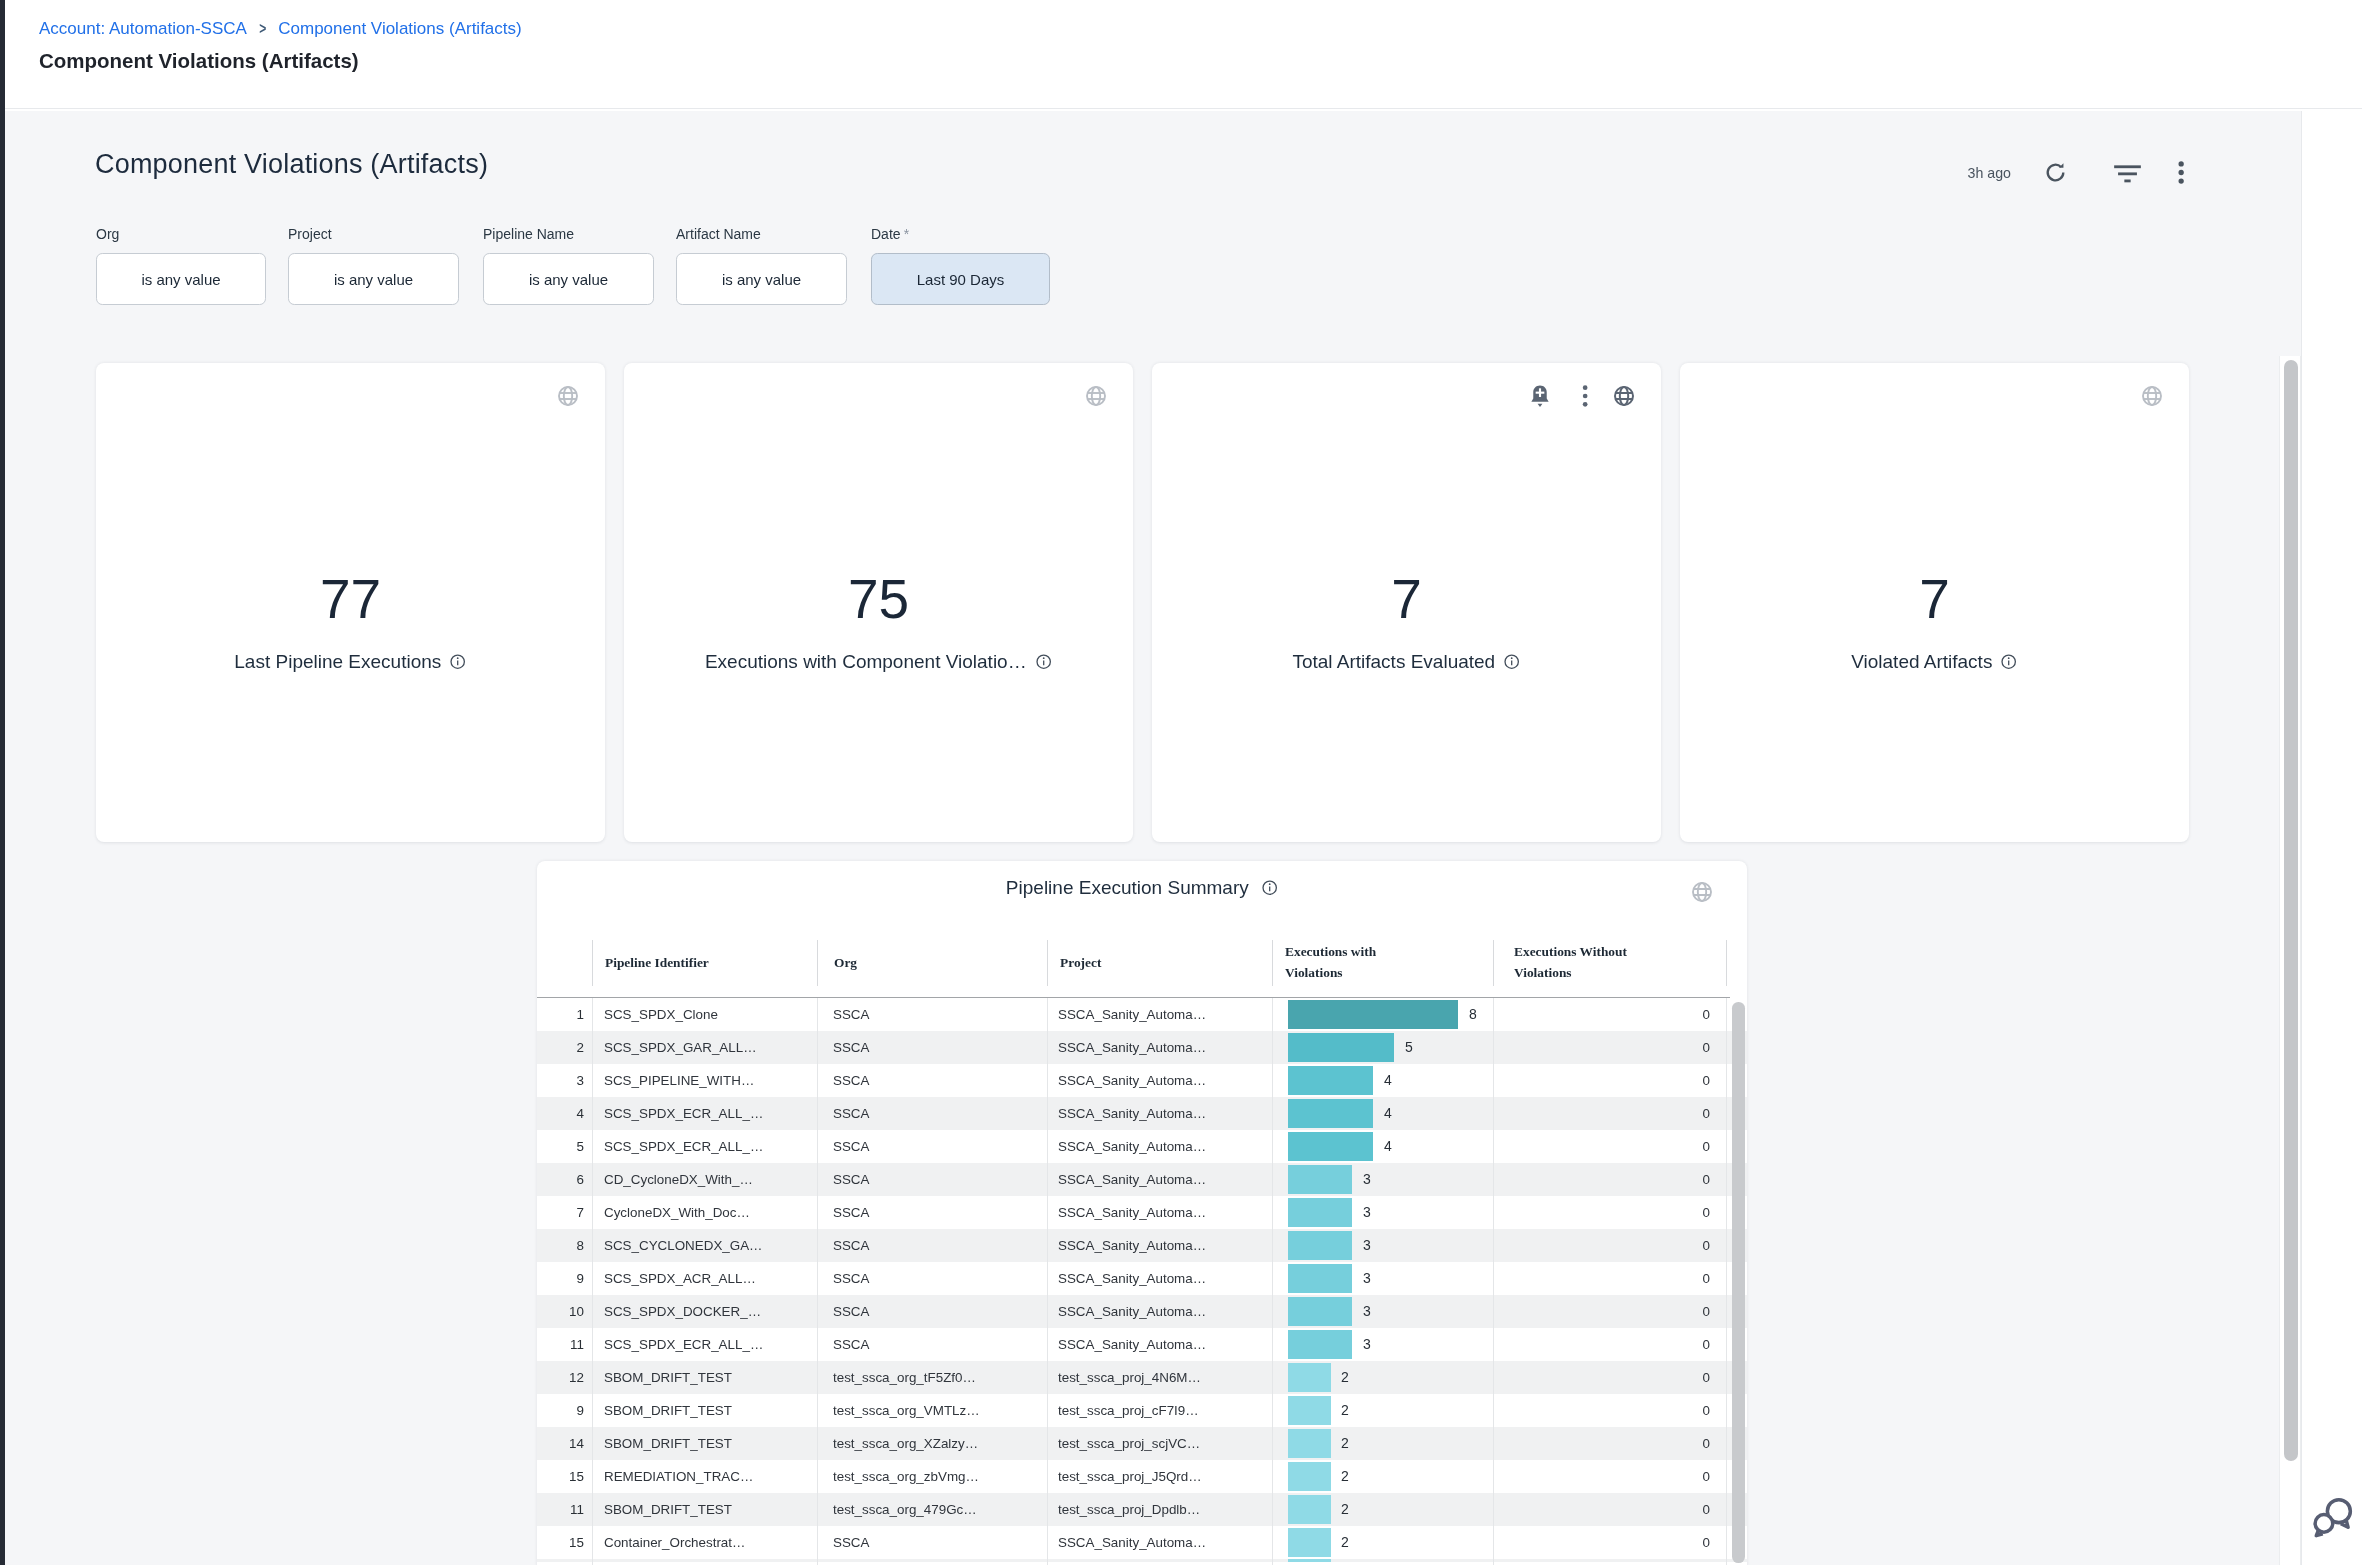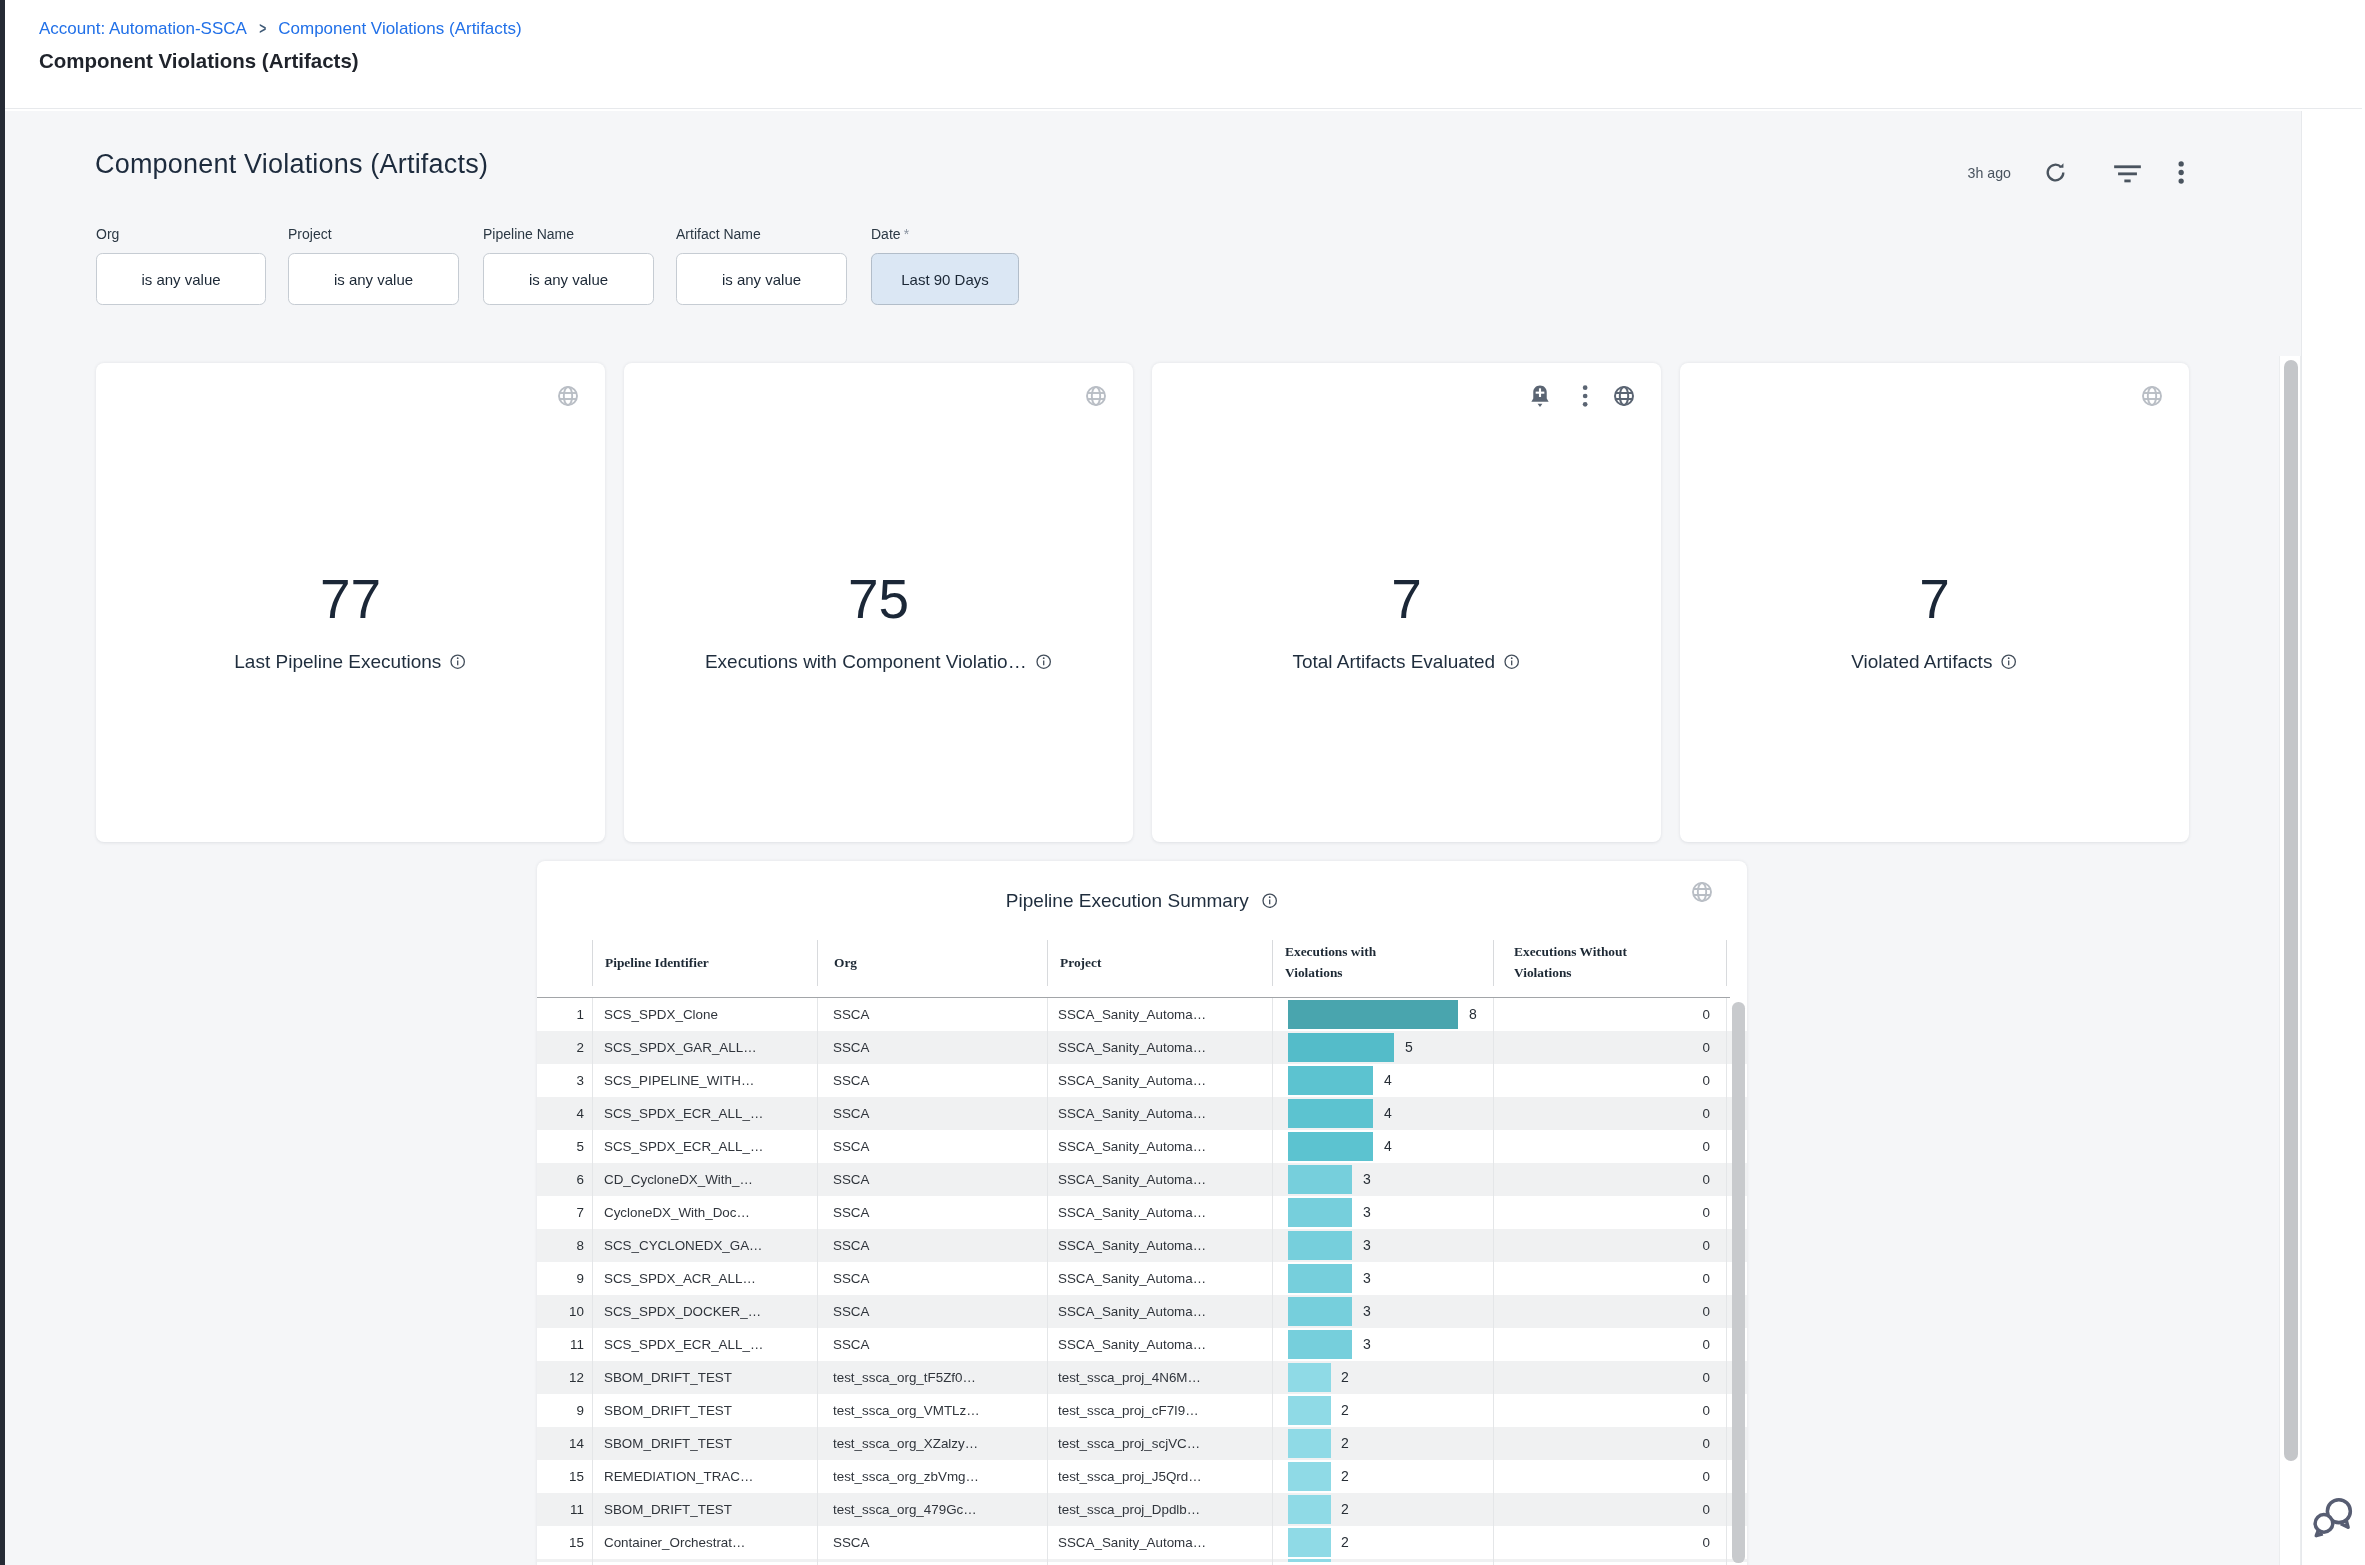--- a/index.html
+++ b/index.html
@@ -42,21 +42,21 @@
   .kpi-value { font-size:55px; font-weight:500; color:#1b2737; line-height:1; }
   .kpi-label-row { margin-top:24px; display:flex; align-items:center; gap:8px; font-size:19px; color:#1f2d3d; }
   .card .globe { position:absolute; top:20.5px; right:25px; color:#b9bec5; cursor:pointer; }
   .card .bell  { position:absolute; top:20.5px; right:109px; color:#5b6573; cursor:pointer; }
   .card .dots  { position:absolute; top:21.3px; right:73px; color:#5b6573; cursor:pointer; }
   .info-ic { color:#434e5b; display:inline-flex; }
 
   
   #table-card { position:absolute; left:537px; top:861px; width:1210px; height:705px; background:#fff;
     border-radius:8px 8px 0 0; box-shadow:0 0.8px 3.2px rgba(33,43,54,.10); overflow:hidden; }
-  .tbl-title-row { position:absolute; top:29px; left:0; width:100%; display:flex; justify-content:center; align-items:center; gap:12px;
+  .tbl-title-row { position:absolute; top:16px; left:0; width:100%; display:flex; justify-content:center; align-items:center; gap:12px;
     font-size:19px; color:#1f2d3d; }
   #table-card .globe { position:absolute; top:19px; right:33px; color:#b9bec5; cursor:pointer; }
 
   #thead { position:absolute; left:0; top:79px; width:1193px; height:57px;font-family:Liberation Serif, serif; }
   .hcell { position:absolute; top:0; height:46px; display:flex; align-items:center; border-left:0.8px solid #d8dadd;
     font-size:13.4px; font-weight:700; color:#1d2935; line-height:1.55; cursor:pointer; }
   #hc1 { left:55px;  width:225px; padding-left:12px; }
   #hc2 { left:280px; width:229px; padding-left:16px; }
   #hc3 { left:510px; width:225px; padding-left:12px; }
   #hc4 { left:735px; width:158px; padding-left:12px; }
@@ -149,21 +149,21 @@
   <div class="filter-group" style="left:483px">
     <div class="filter-label"><span>Pipeline Name</span><span class="req"></span></div>
     <div class="chip" style="width:171px">is any value</div>
   </div>
   <div class="filter-group" style="left:676px">
     <div class="filter-label"><span>Artifact Name</span><span class="req"></span></div>
     <div class="chip" style="width:171px">is any value</div>
   </div>
   <div class="filter-group" style="left:871px">
     <div class="filter-label"><span>Date</span><span class="req">*</span></div>
-    <div class="chip hl" style="width:148px">Last 90 Days</div>
+    <div class="chip hl" style="width:179px">Last 90 Days</div>
   </div>
 
   <div class="card" style="left:96px">
     <span class="globe">
         <svg width="24" height="24" viewBox="0 0 24 24" fill="none" stroke="currentColor" stroke-width="1.9">
           <circle cx="12" cy="12" r="9"></circle>
           <ellipse cx="12" cy="12" rx="4.2" ry="9"></ellipse>
           <line x1="3.6" y1="9" x2="20.4" y2="9"></line>
           <line x1="3.6" y1="15" x2="20.4" y2="15"></line>
         </svg>

